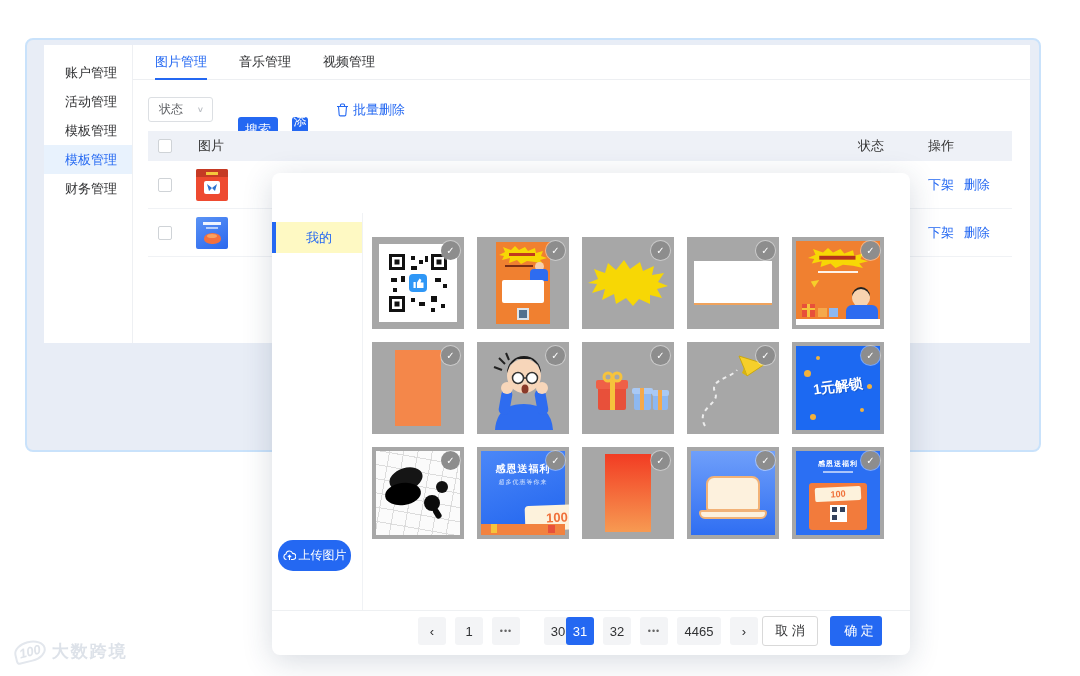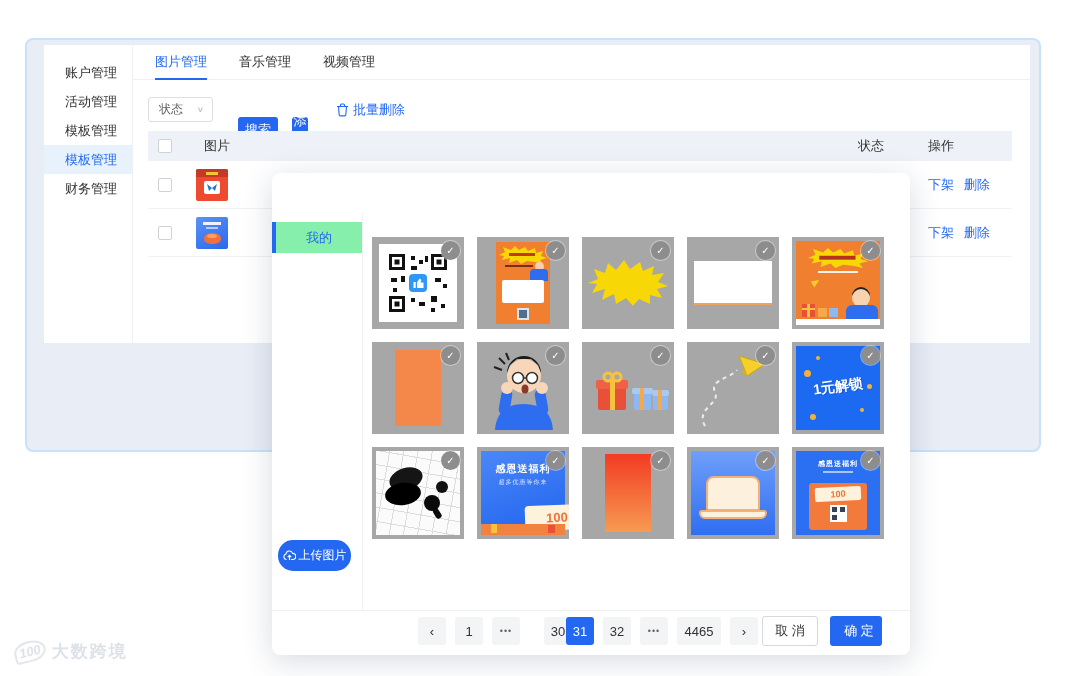--- a/index.html
+++ b/index.html
@@ -38,21 +38,21 @@
   .btn-search { left:238px; top:97px; width:40px; }
   .btn-add { left:292px; top:97px; width:16px; }
   .batch { position:absolute; left:336px; top:97px; height:25px; display:flex; align-items:center; gap:4px;
            color:#2468f2; font-size:13px; cursor:pointer; }
 
   
   .thead { position:absolute; left:148px; top:131px; width:864px; height:30px; background:#eef1f7;
            display:flex; align-items:center; font-size:13px; font-weight:500; color:#333; }
   .cb { width:14px; height:14px; border:1px solid #cfd3d7; border-radius:2px; background:#fff; }
   .thead .cb { margin-left:10px; }
-  .th-image { position:absolute; left:56px; }
+  .th-image { position:absolute; left:50px; }
   .th-status { position:absolute; left:710px; }
   .th-actions { position:absolute; left:780px; }
   .trow { position:absolute; left:148px; width:864px; height:48px; border-bottom:1px solid #f0f2f5; }
   .trow .cb { position:absolute; left:10px; top:17px; }
   .trow .ops { position:absolute; left:780px; top:15px; font-size:13px; color:#2468f2; display:flex; gap:10px; }
   .trow .ops span { cursor:pointer; }
   .thumb { position:absolute; left:48px; top:8px; width:32px; height:32px; border-radius:2px; overflow:hidden; }
   
   .th1 { background:#ee4a30; }
   .th1 .band { position:absolute; top:0; left:0; right:0; height:8px; background:#c53a24; }
@@ -67,21 +67,21 @@
                border-radius:50% 50% 45% 45%; }
   .th2 .blob i { position:absolute; left:3px; top:1px; width:10px; height:4px; background:#f9a15e; border-radius:50%; }
 
   
   .modal { position:absolute; left:272px; top:173px; width:638px; height:482px; background:#fff;
            border-radius:8px; box-shadow:0 6px 30px rgba(31,56,88,.18); z-index:10; }
   .modal-header { position:relative; height:40px; border-bottom:1px solid #eef0f2; }
   .modal-title { position:absolute; left:16px; top:0; line-height:40px; font-size:16px; font-weight:600; color:#333; }
   .modal-close { position:absolute; right:24px; top:10px; font-size:17px; color:#9aa0a6; cursor:pointer; line-height:20px; }
   .modal-left-divider { position:absolute; left:90px; top:40px; width:1px; height:397px; background:#f0f2f5; }
-  .m-nav-item { position:absolute; left:0; top:49px; width:90px; height:31px; background:#86efac;
+  .m-nav-item { position:absolute; left:0; top:49px; width:90px; height:31px; background:#fef9c3;
                 border-left:4px solid #2468f2; color:#2468f2; font-size:13px; display:flex; align-items:center;
                 justify-content:center; cursor:pointer; }
   .upload { position:absolute; left:6px; top:367px; width:73px; height:31px; background:#2468f2; color:#fff;
             border:none; border-radius:15px; font-size:12px; display:flex; align-items:center; justify-content:center;
             gap:3px; cursor:pointer; }
 
   
   .tile { position:absolute; width:92px; height:92px; background:#a7a7a7; cursor:pointer; overflow:hidden;
           display:flex; align-items:center; justify-content:center; }
   .c1{left:100px}.c2{left:205px}.c3{left:310px}.c4{left:415px}.c5{left:520px}

